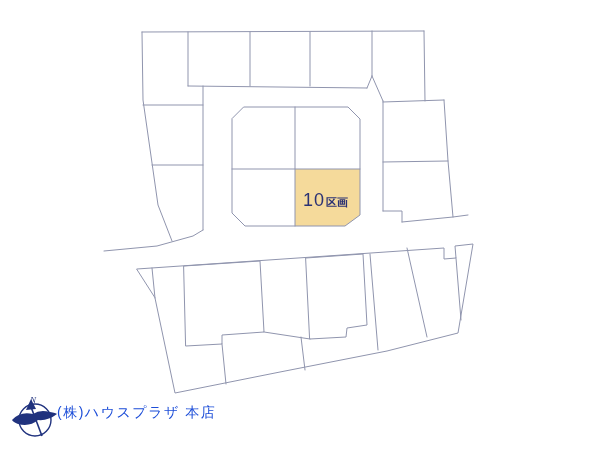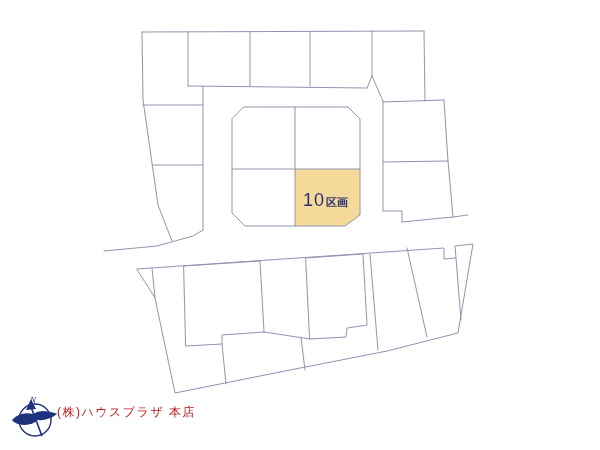--- a/index.html
+++ b/index.html
@@ -31,23 +31,23 @@
   }
   .north-label {
     font-family: "Liberation Serif", serif;
     font-size: 9px;
     font-style: italic;
   }
   .company {
     position: absolute;
     left: 57px;
     top: 404px;
-    font-size: 12px;
+    font-size: 14px;
     letter-spacing: 1.5px;
-    color: #b91c1c;
+    color: #1d4ed8;
     white-space: nowrap;
   }
 </style>
 </head>
 <body>
 
 <div class="stage">
 
   <svg width="600" height="450" viewBox="0 0 600 450">
 

